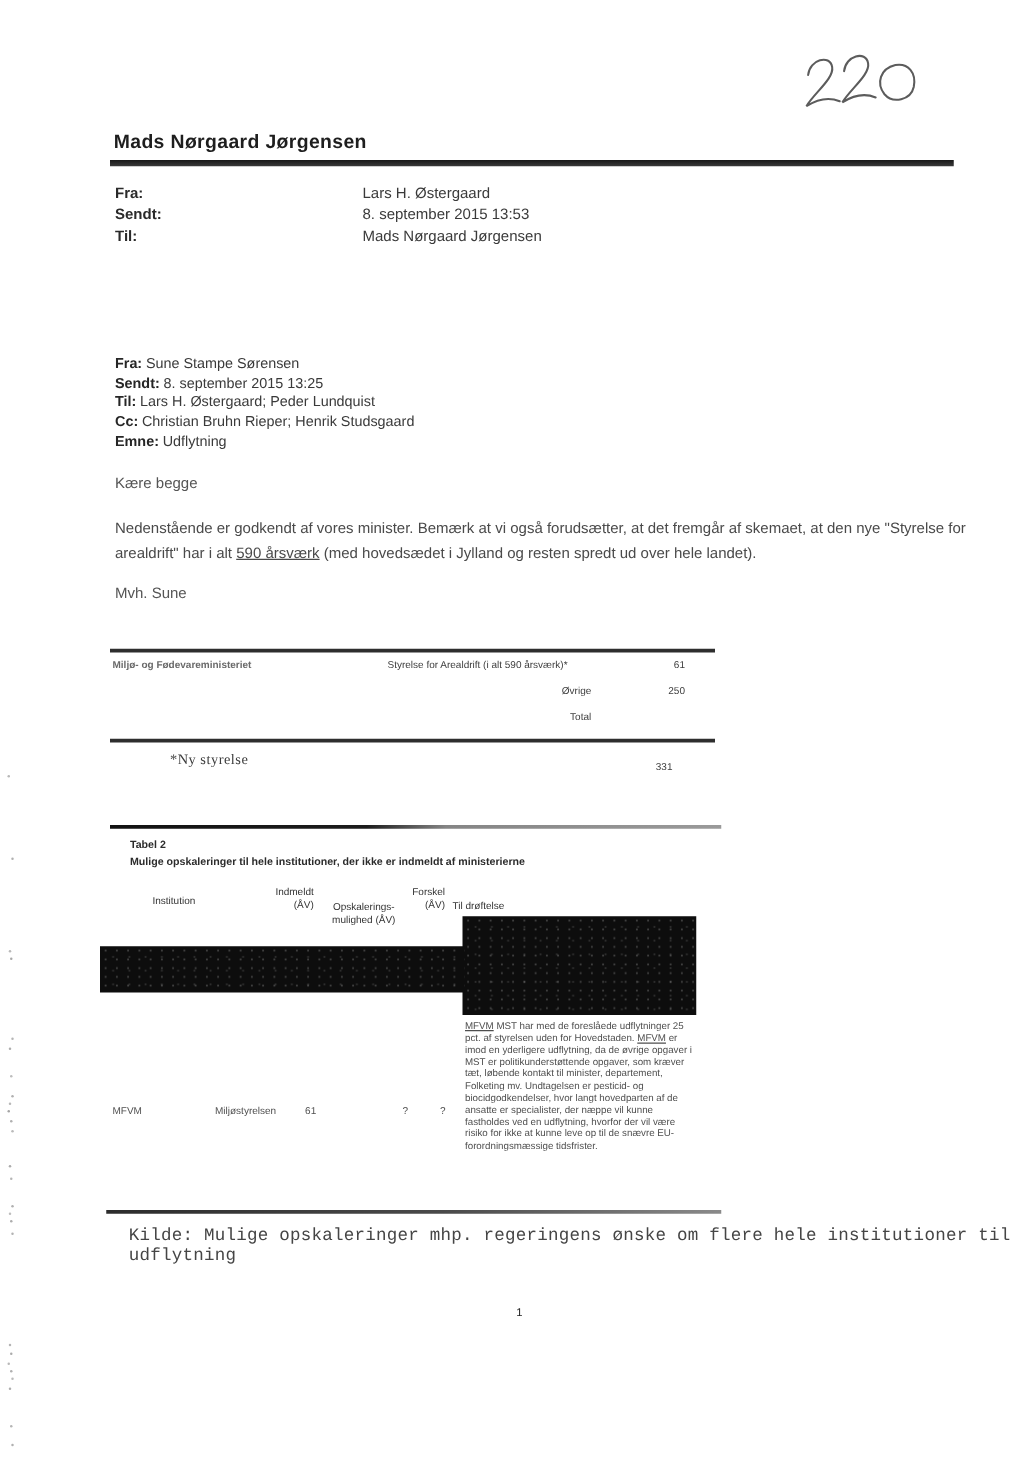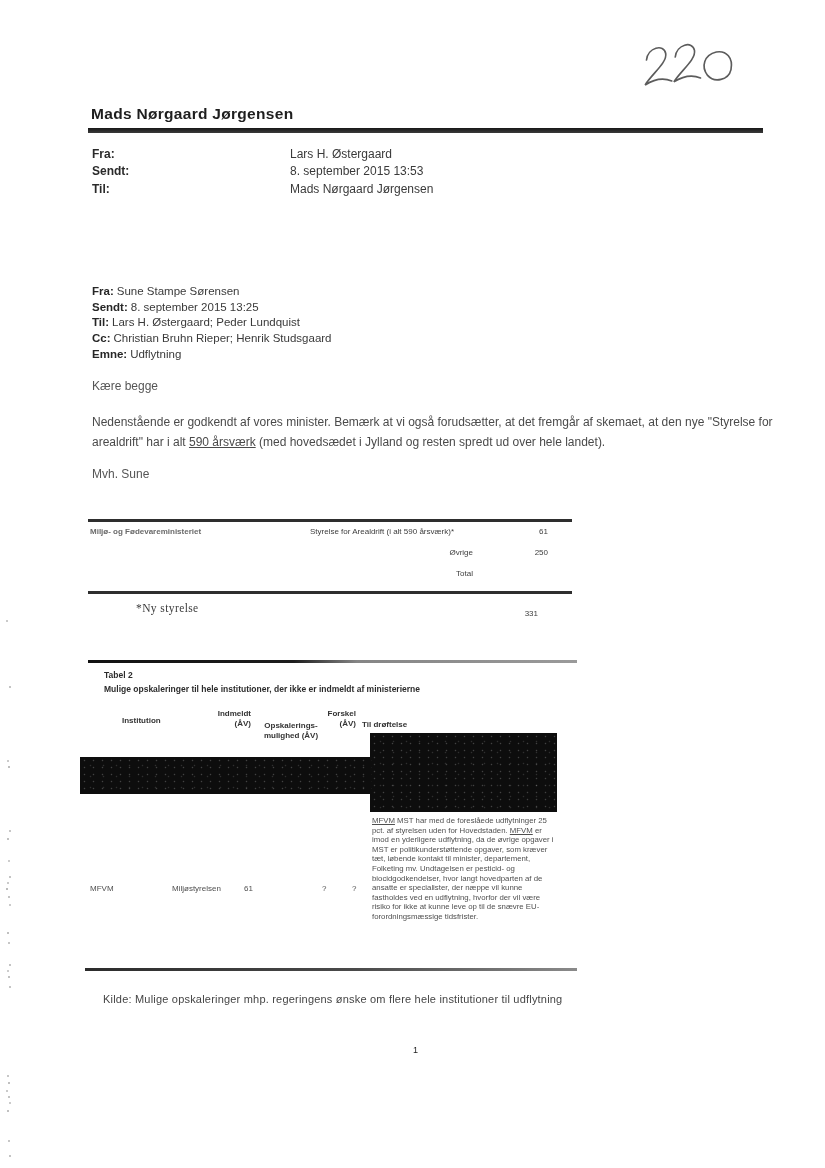--- a/index.html
+++ b/index.html
@@ -31,28 +31,28 @@
   .t1-cell{font-size:8px;color:#3d3d3d;white-space:nowrap;}
   .t1-fade{color:#6a6a6a;font-weight:bold;}
   .footnote{left:88px;top:602px;font-family:"Liberation Serif", serif;font-size:11.5px;color:#3c3c3c;letter-spacing:.4px;margin-left:48px;}
   
   .t2-toprule{left:88px;top:660px;width:489px;height:3px;
     background:linear-gradient(to right,#121212 0%,#1c1c1c 42%,#858585 55%,#9a9a9a 100%);}
   .t2-botrule{left:85px;top:968px;width:492px;height:2.5px;
     background:linear-gradient(to right,#2c2c2c 0%,#4a4a4a 55%,#8a8a8a 100%);}
   .t2-title{left:104px;top:670px;font-size:8.5px;font-weight:bold;color:#2c2c2c;}
   .t2-sub{left:104px;top:684px;font-size:8.5px;font-weight:bold;color:#2c2c2c;}
-  .t2-h{font-size:8px;font-weight:bold;color:#333;line-height:9.5px;}
+  .t2-h{font-size:8px;font-weight:normal;color:#333;line-height:9.5px;}
   .redact{background-color:#0d0d0d;
     background-image:radial-gradient(circle,rgba(255,255,255,.22) .5px,transparent 1.1px),
                      radial-gradient(circle,rgba(255,255,255,.14) .5px,transparent 1.1px);
     background-size:9px 7px,13px 11px;background-position:0 0,4px 3px;}
   .t2-cell{font-size:8px;color:#4f4f4f;white-space:nowrap;}
   .droftelse{left:372px;top:816px;width:184px;font-size:7.8px;line-height:9.6px;color:#4f4f4f;}
-  .kilde{left:103px;top:981px;font-family:Liberation Sans, sans-serif;font-size:11px;color:#454545;letter-spacing:.2px;margin-top:12px;}
+  .kilde{left:103px;top:981px;font-family:Liberation Mono, monospace;font-size:14px;color:#454545;letter-spacing:.2px;}
   .pagenum{left:413px;top:1045px;font-size:9px;color:#222;}
   
   .speckles{left:6px;top:620px;width:2px;height:2px;background:#b8b8b8;border-radius:50%;
     box-shadow:3px 66px #b0b0b0,1px 140px #bababa,2px 146px #a8a8a8,3px 210px #b5b5b5,
     1px 218px #adadad,2px 240px #bdbdbd,3px 256px #b0b0b0,1px 262px #b8b8b8,0px 268px #a5a5a5,
     2px 276px #b0b0b0,3px 284px #bababa,1px 312px #ababab,2px 322px #b5b5b5,3px 344px #b0b0b0,
     1px 350px #bdbdbd,2px 356px #adadad,3px 366px #b2b2b2,1px 455px #b5b5b5,2px 462px #ababab,
     0px 470px #b8b8b8,2px 476px #b0b0b0,3px 482px #bababa,1px 490px #adadad,2px 520px #b5b5b5,
     3px 535px #b0b0b0;}
 </style>

